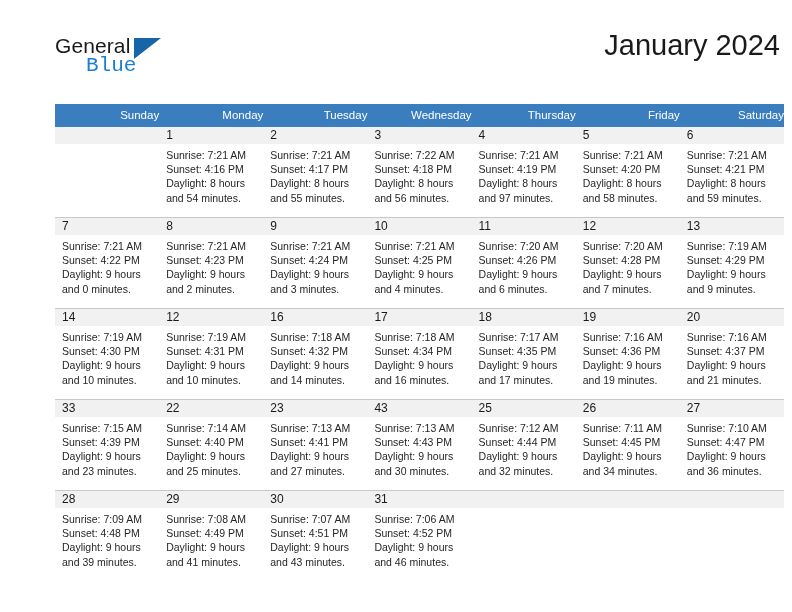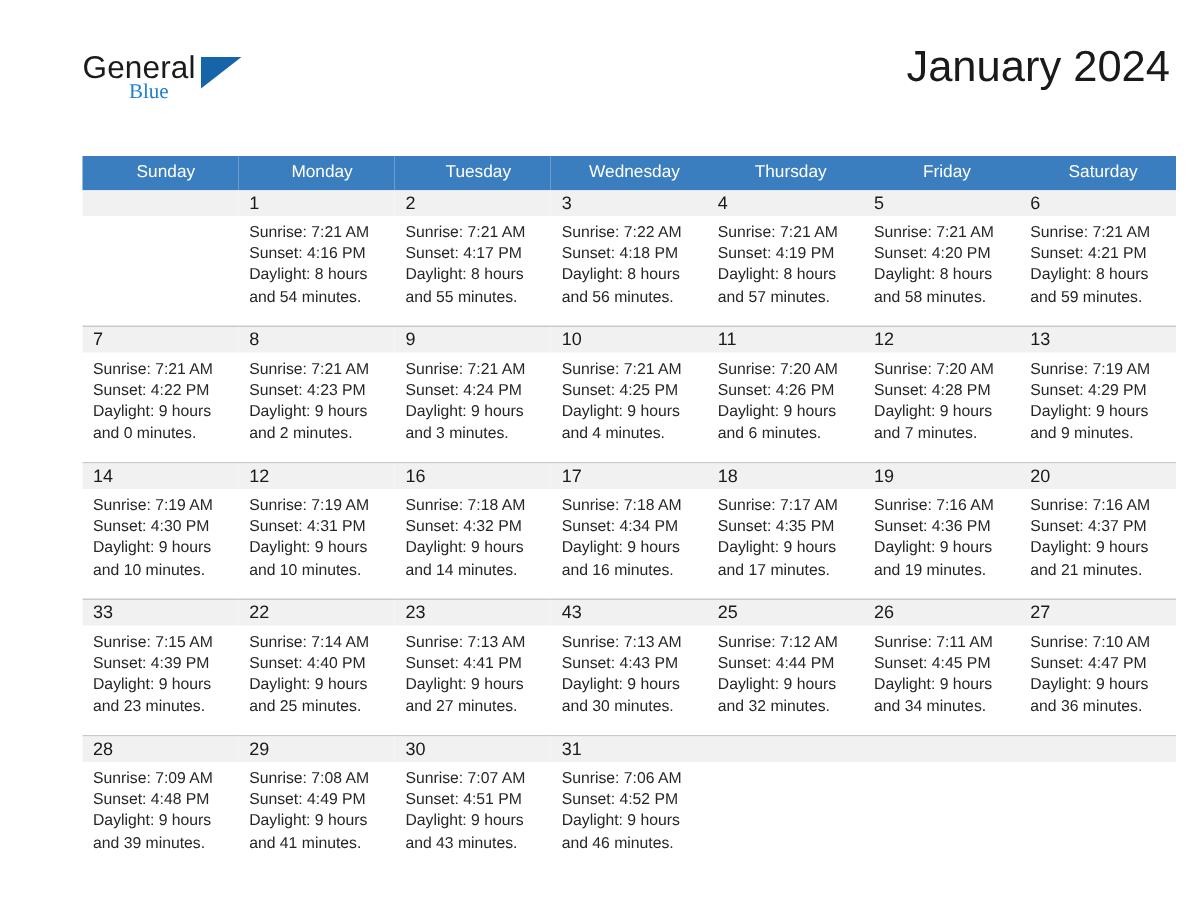--- a/index.html
+++ b/index.html
@@ -52,23 +52,23 @@
     top: 4px;
     width: 0;
     height: 0;
     border-left: 27px solid #1565a8;
     border-bottom: 21px solid transparent;
   }
   .brand-line2 {
     position: absolute;
     left: 31px;
     top: 20px;
-    font-size: 14px;
+    font-size: 21px;
     color: #1e7fd0;
-    font-family: Liberation Serif, serif;
+    font-family: Liberation Mono, monospace;
   }
 
   .title-block {
     position: absolute;
     right: 36px;
     top: 28px;
     text-align: center;
   }
   .cal-title {
     font-size: 29px;
@@ -93,21 +93,21 @@
     border-collapse: collapse;
     table-layout: fixed;
   }
   .calendar col { width: 104.14px; }
 
   thead th {
     background: #3b7ebf;
     color: #ffffff;
     font-size: 11.5px;
     font-weight: normal;
-    text-align: center;
+    text-align: right;
     padding: 5px 0 6px 7px;
     height: 11px;
     line-height: 12px;
     border: none;
   }
 
   tbody td {
     vertical-align: top;
     padding: 0;
     height: 90px;
@@ -231,21 +231,21 @@
             </div>
           </div>
         </td>
         <td>
           <div class="cell">
             <div class="daynum-strip">4</div>
             <div class="details">
               <div>Sunrise: 7:21 AM</div>
               <div>Sunset: 4:19 PM</div>
               <div>Daylight: 8 hours</div>
-              <div>and 57 minutes.</div>
+              <div>and 97 minutes.</div>
             </div>
           </div>
         </td>
         <td>
           <div class="cell">
             <div class="daynum-strip">5</div>
             <div class="details">
               <div>Sunrise: 7:21 AM</div>
               <div>Sunset: 4:20 PM</div>
               <div>Daylight: 8 hours</div>

